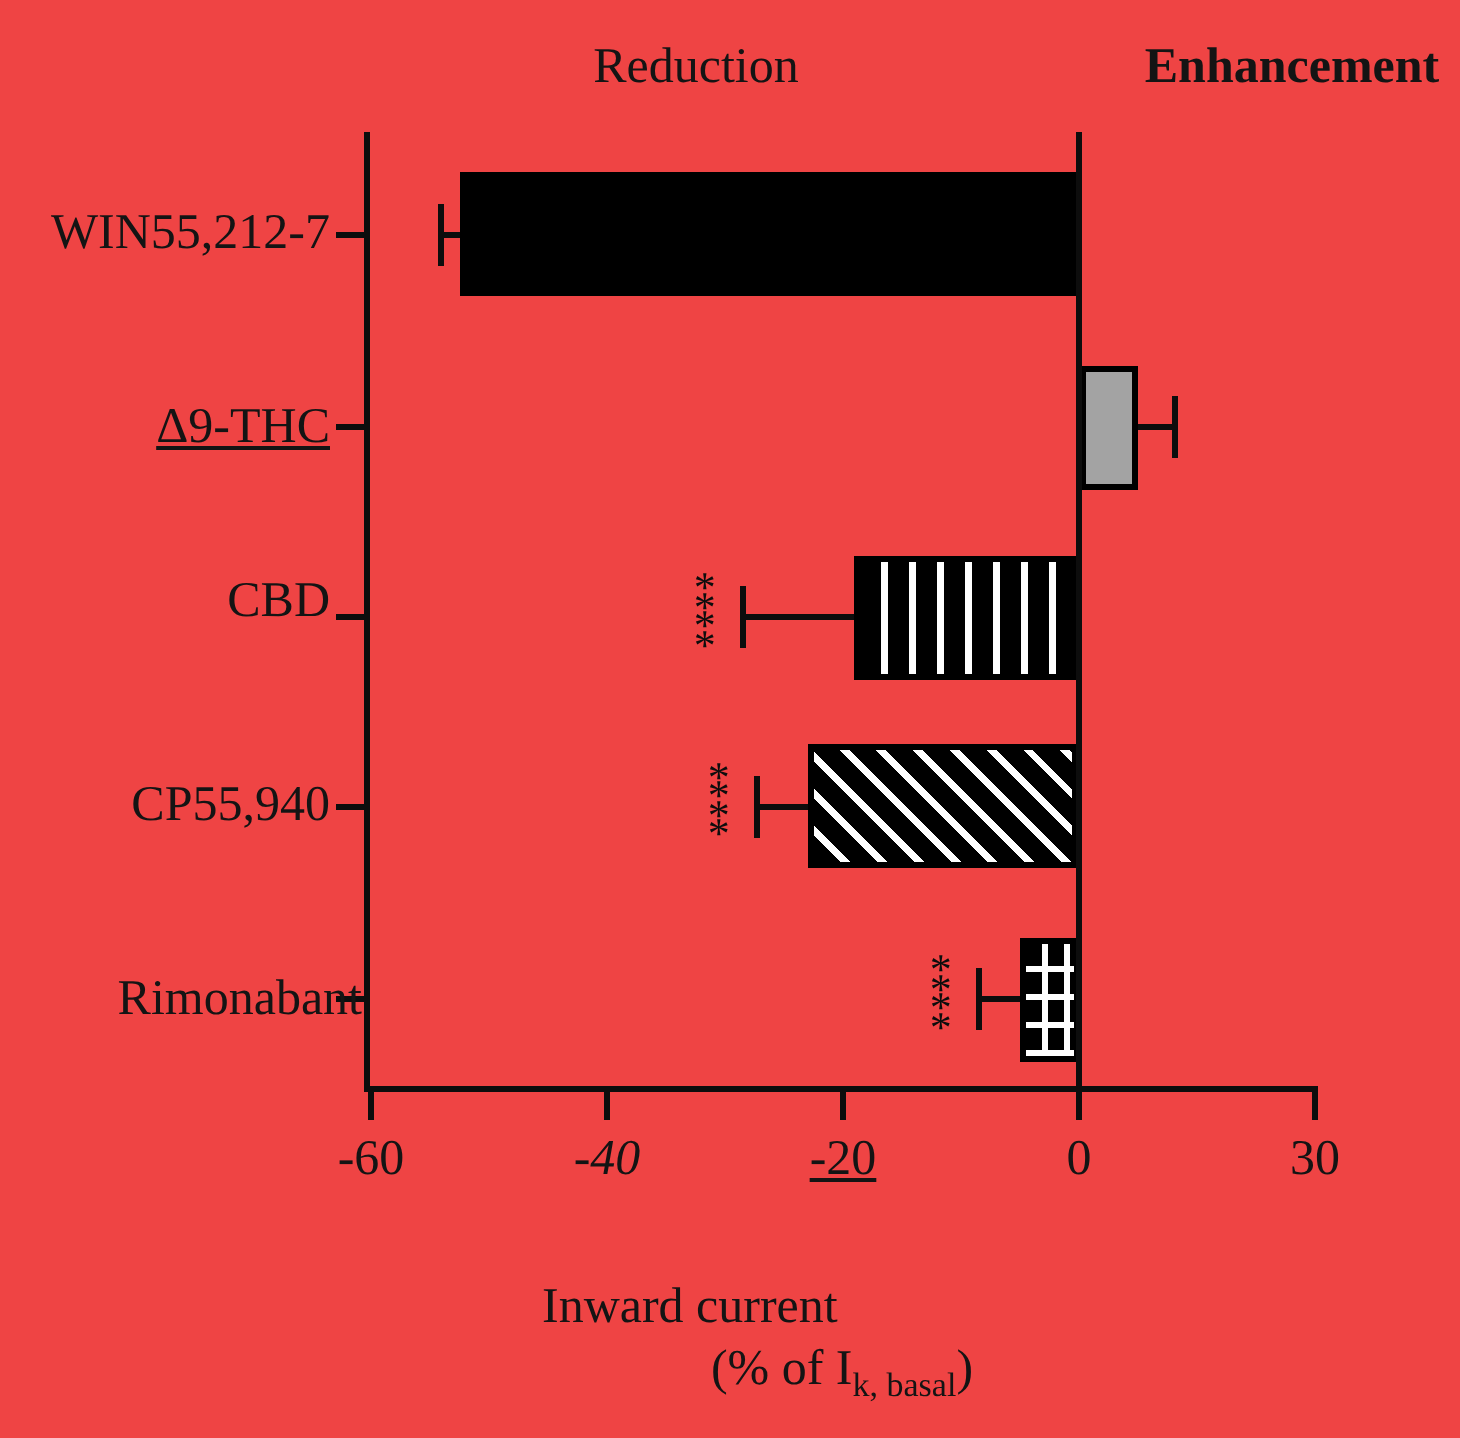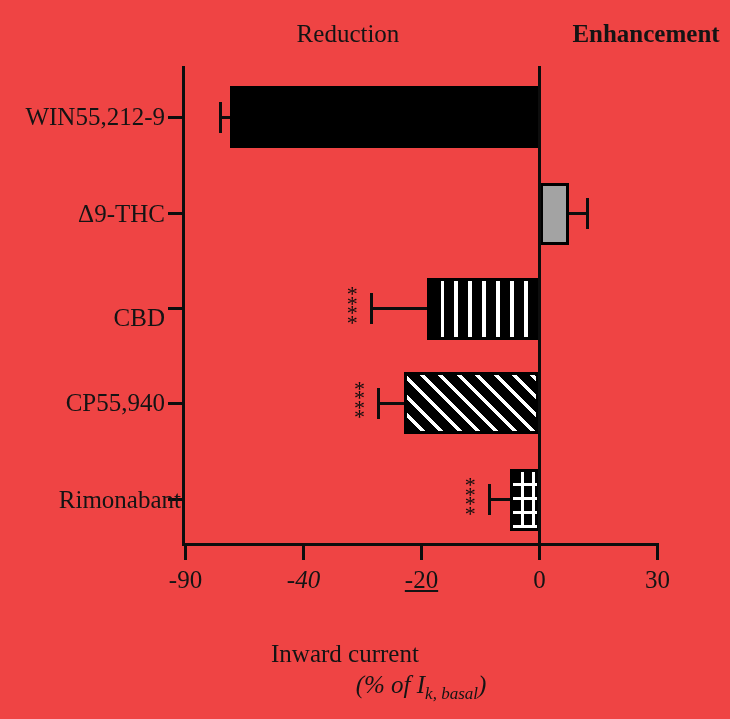--- a/index.html
+++ b/index.html
@@ -18,54 +18,54 @@
     background:repeating-linear-gradient(90deg,#000 0 10.5px,#fff 10.5px 14px); }
   .bar.diagonal-stripes { border:3px solid #000000;
     background:repeating-linear-gradient(45deg,#000 0 9.5px,#fff 9.5px 13px); }
   .bar.grid { border:3px solid #000000;
     background:
       repeating-linear-gradient(90deg, rgba(0,0,0,0) 0 8px, #fff 8px 11px),
       repeating-linear-gradient(180deg, #000 0 11px, #fff 11px 14px); }
   .stars { position:absolute; width:16px; text-align:center; font-size:22px; color:#0d0d0d; }
   .stars div { height:9.5px; line-height:1; }
   .xlabel1 { position:absolute; left:271px; top:640px; width:300px; text-align:left; font-size:25px; }
-  .xlabel2 { position:absolute; left:271px; top:671px; width:300px; text-align:center; font-size:25px;font-style:italic; }
+  .xlabel2 { position:absolute; left:271px; top:671px; width:300px; text-align:center; font-size:25px; }
   .xlabel2 sub { font-size:17px; line-height:0; }
 </style>
 </head>
 <body>
 
 <div id="canvas">
 
   <div class="toplabel" style="left:258px; width:180px;">Reduction</div>
   <div class="toplabel" style="left:564px; width:164px;font-weight:bold;">Enhancement</div>
 
   <div id="plot">
       <div class="line" style="left: 184px; top: 543px; width: 3px; height: 17px;"></div>
-      <div class="ticklabel" style="left: 145.5px;">-90</div>
+      <div class="ticklabel" style="left: 145.5px;">-60</div>
       <div class="line" style="left: 302px; top: 543px; width: 3px; height: 17px;"></div>
       <div class="ticklabel" style="left: 263.5px; font-style: italic;">-40</div>
       <div class="line" style="left: 420px; top: 543px; width: 3px; height: 17px;"></div>
       <div class="ticklabel" style="left: 381.5px; text-decoration: underline;">-20</div>
       <div class="line" style="left: 538px; top: 543px; width: 3px; height: 17px;"></div>
       <div class="ticklabel" style="left: 499.5px;">0</div>
       <div class="line" style="left: 656px; top: 543px; width: 3px; height: 17px;"></div>
       <div class="ticklabel" style="left: 617.5px;">30</div>
       <div class="line" style="left: 168px; top: 115.5px; width: 15px; height: 3px;"></div>
-      <div class="catlabel" style="top: 102px;">WIN55,212-9</div>
+      <div class="catlabel" style="top: 102px;">WIN55,212-7</div>
       <div class="bar solid-black" style="left: 229.75px; top: 86px; width: 309.75px;"></div>
       <div class="line" style="left: 220.9px; top: 115.5px; width: 8.85px; height: 3px;"></div>
       <div class="line" style="left: 219.4px; top: 101.5px; width: 3px; height: 31px;"></div>
       <div class="line" style="left: 168px; top: 212px; width: 15px; height: 3px;"></div>
-      <div class="catlabel" style="top: 198.5px;">Δ9-THC</div>
+      <div class="catlabel" style="top: 198.5px; text-decoration: underline;">Δ9-THC</div>
       <div class="bar solid-gray" style="left: 539.5px; top: 182.5px; width: 29.5px;"></div>
       <div class="line" style="left: 569px; top: 212px; width: 18.88px; height: 3px;"></div>
       <div class="line" style="left: 586.38px; top: 198px; width: 3px; height: 31px;"></div>
       <div class="line" style="left: 168px; top: 307px; width: 15px; height: 3px;"></div>
-      <div class="catlabel" style="top: 303px;">CBD</div>
+      <div class="catlabel" style="top: 286px;">CBD</div>
       <div class="bar vertical-stripes" style="left: 427.4px; top: 277.5px; width: 112.1px;"></div>
       <div class="line" style="left: 371.35px; top: 307px; width: 56.05px; height: 3px;"></div>
       <div class="line" style="left: 369.85px; top: 293px; width: 3px; height: 31px;"></div>
       <div class="stars" style="left: 344.35px; top: 283px;">
         <div>*</div>
         <div>*</div>
         <div>*</div>
         <div>*</div>
       </div>
       <div class="line" style="left: 168px; top: 401.5px; width: 15px; height: 3px;"></div>

